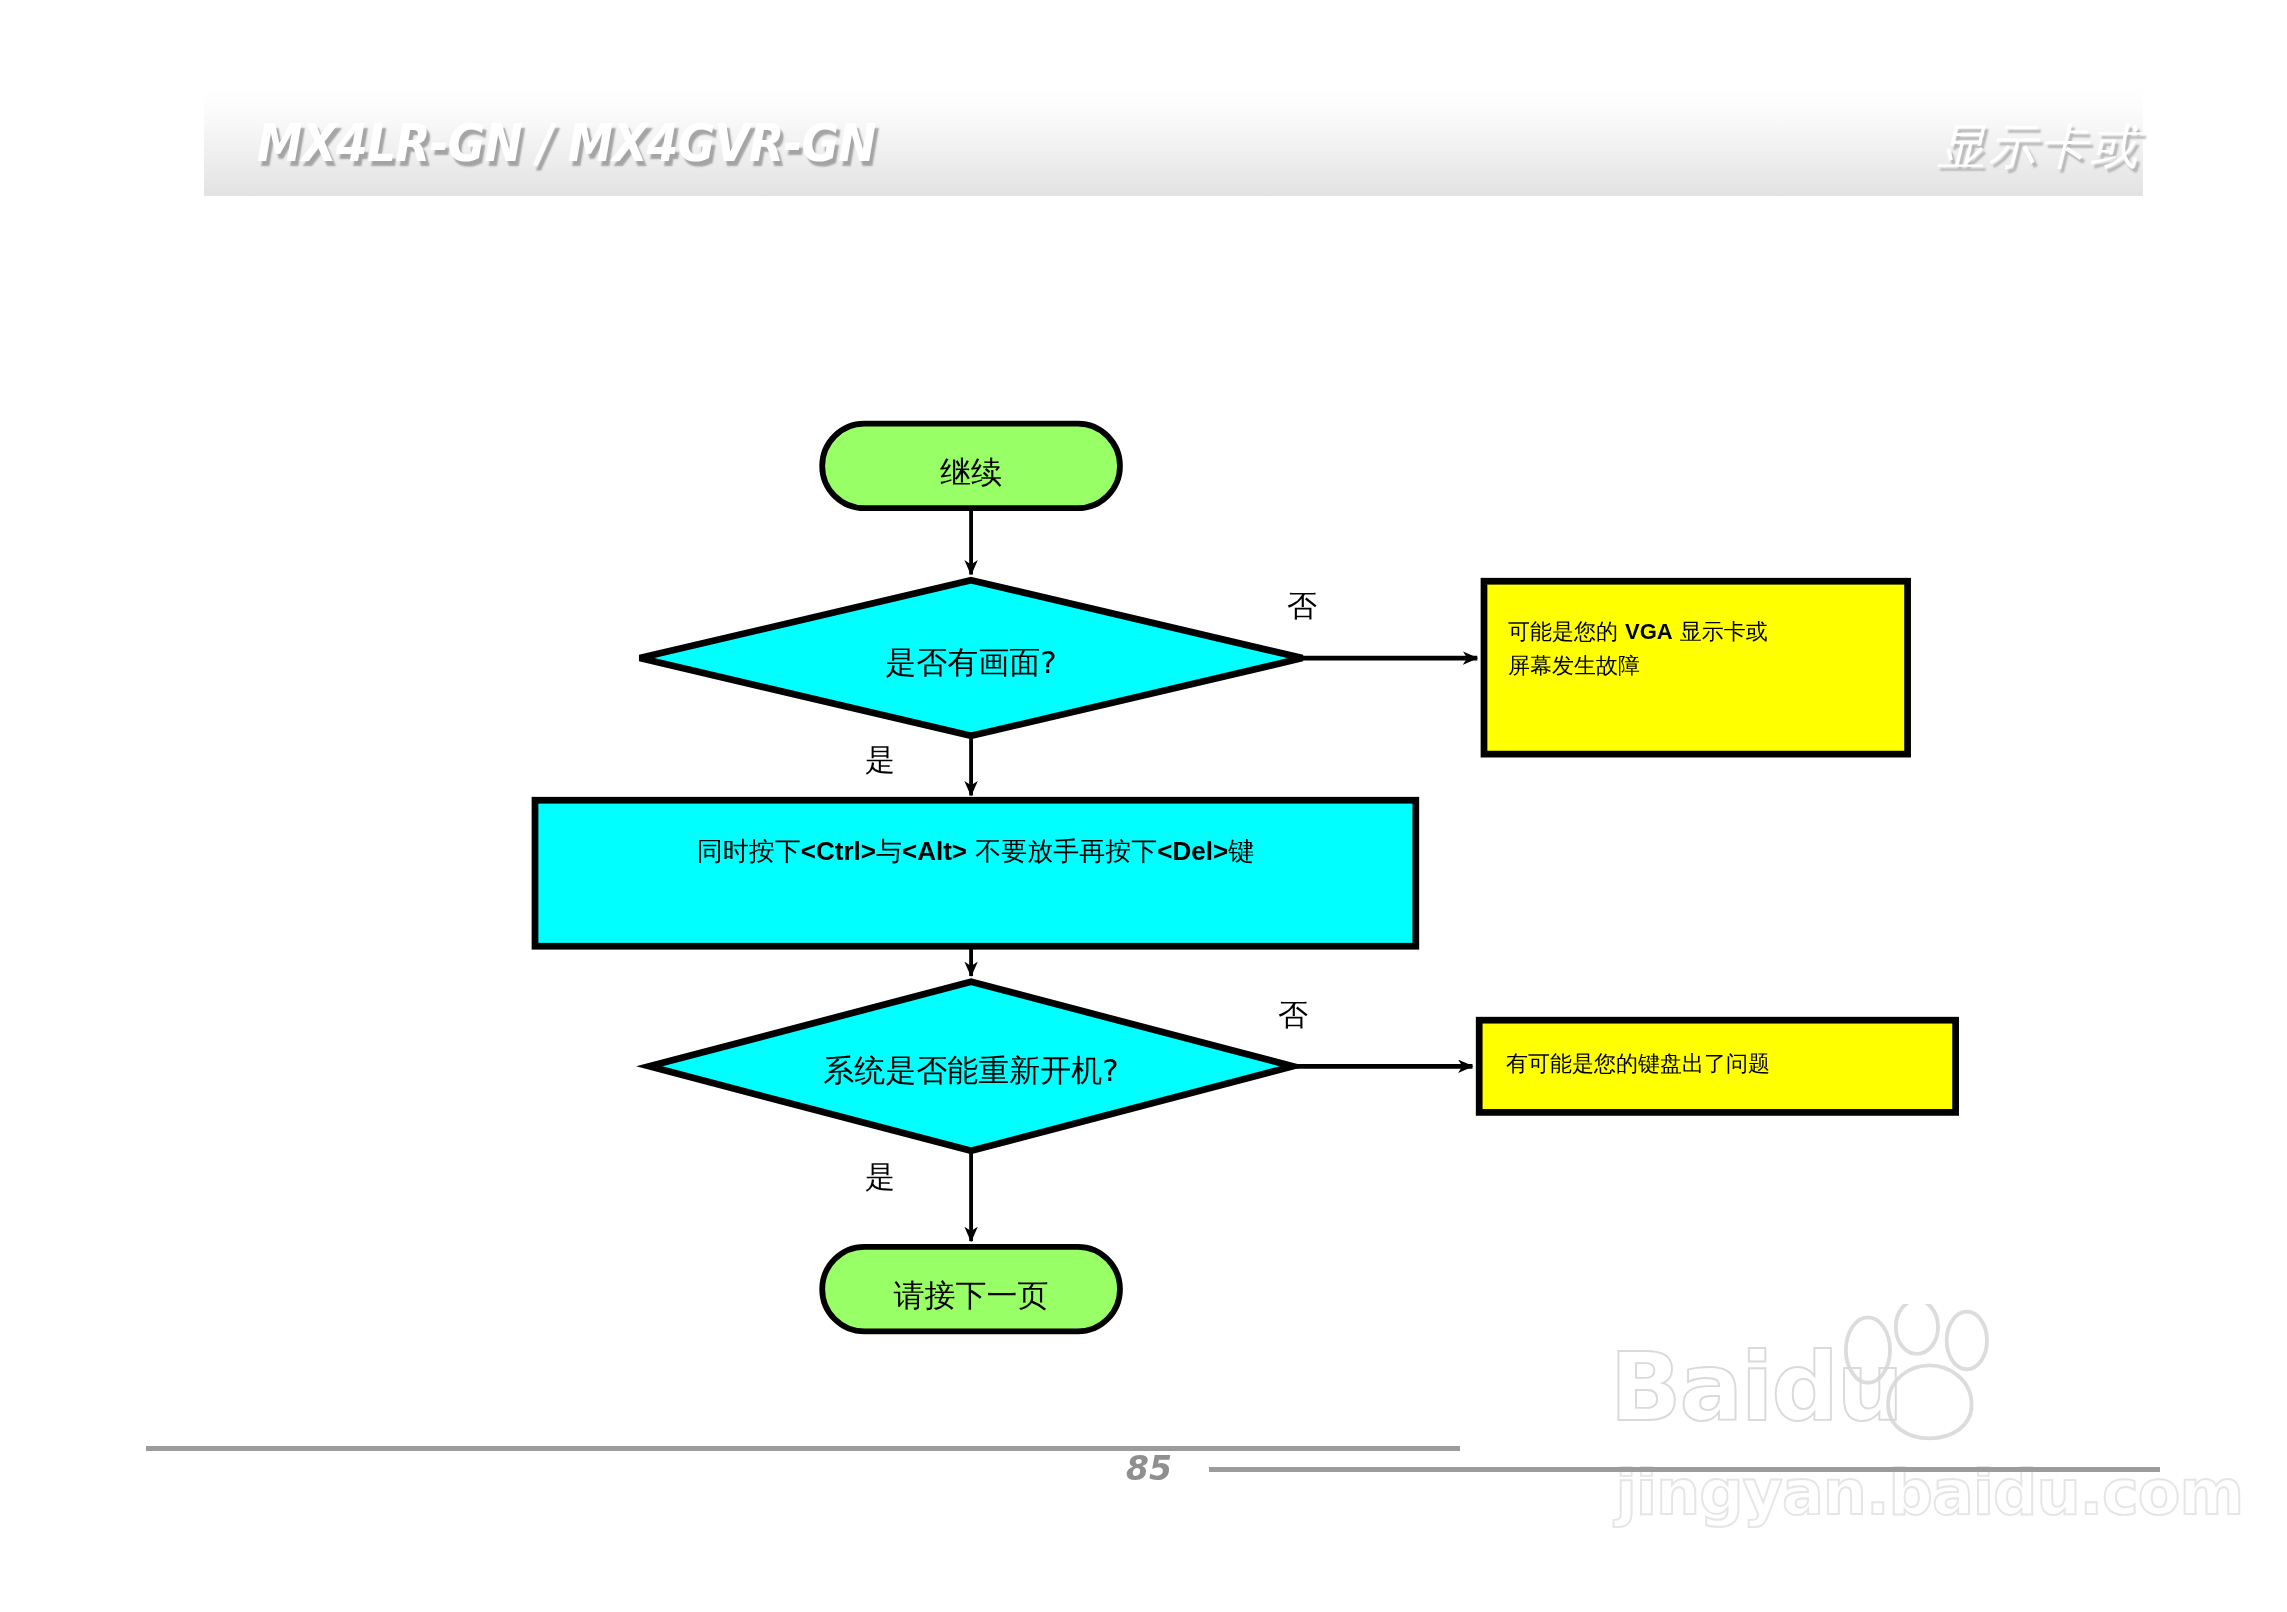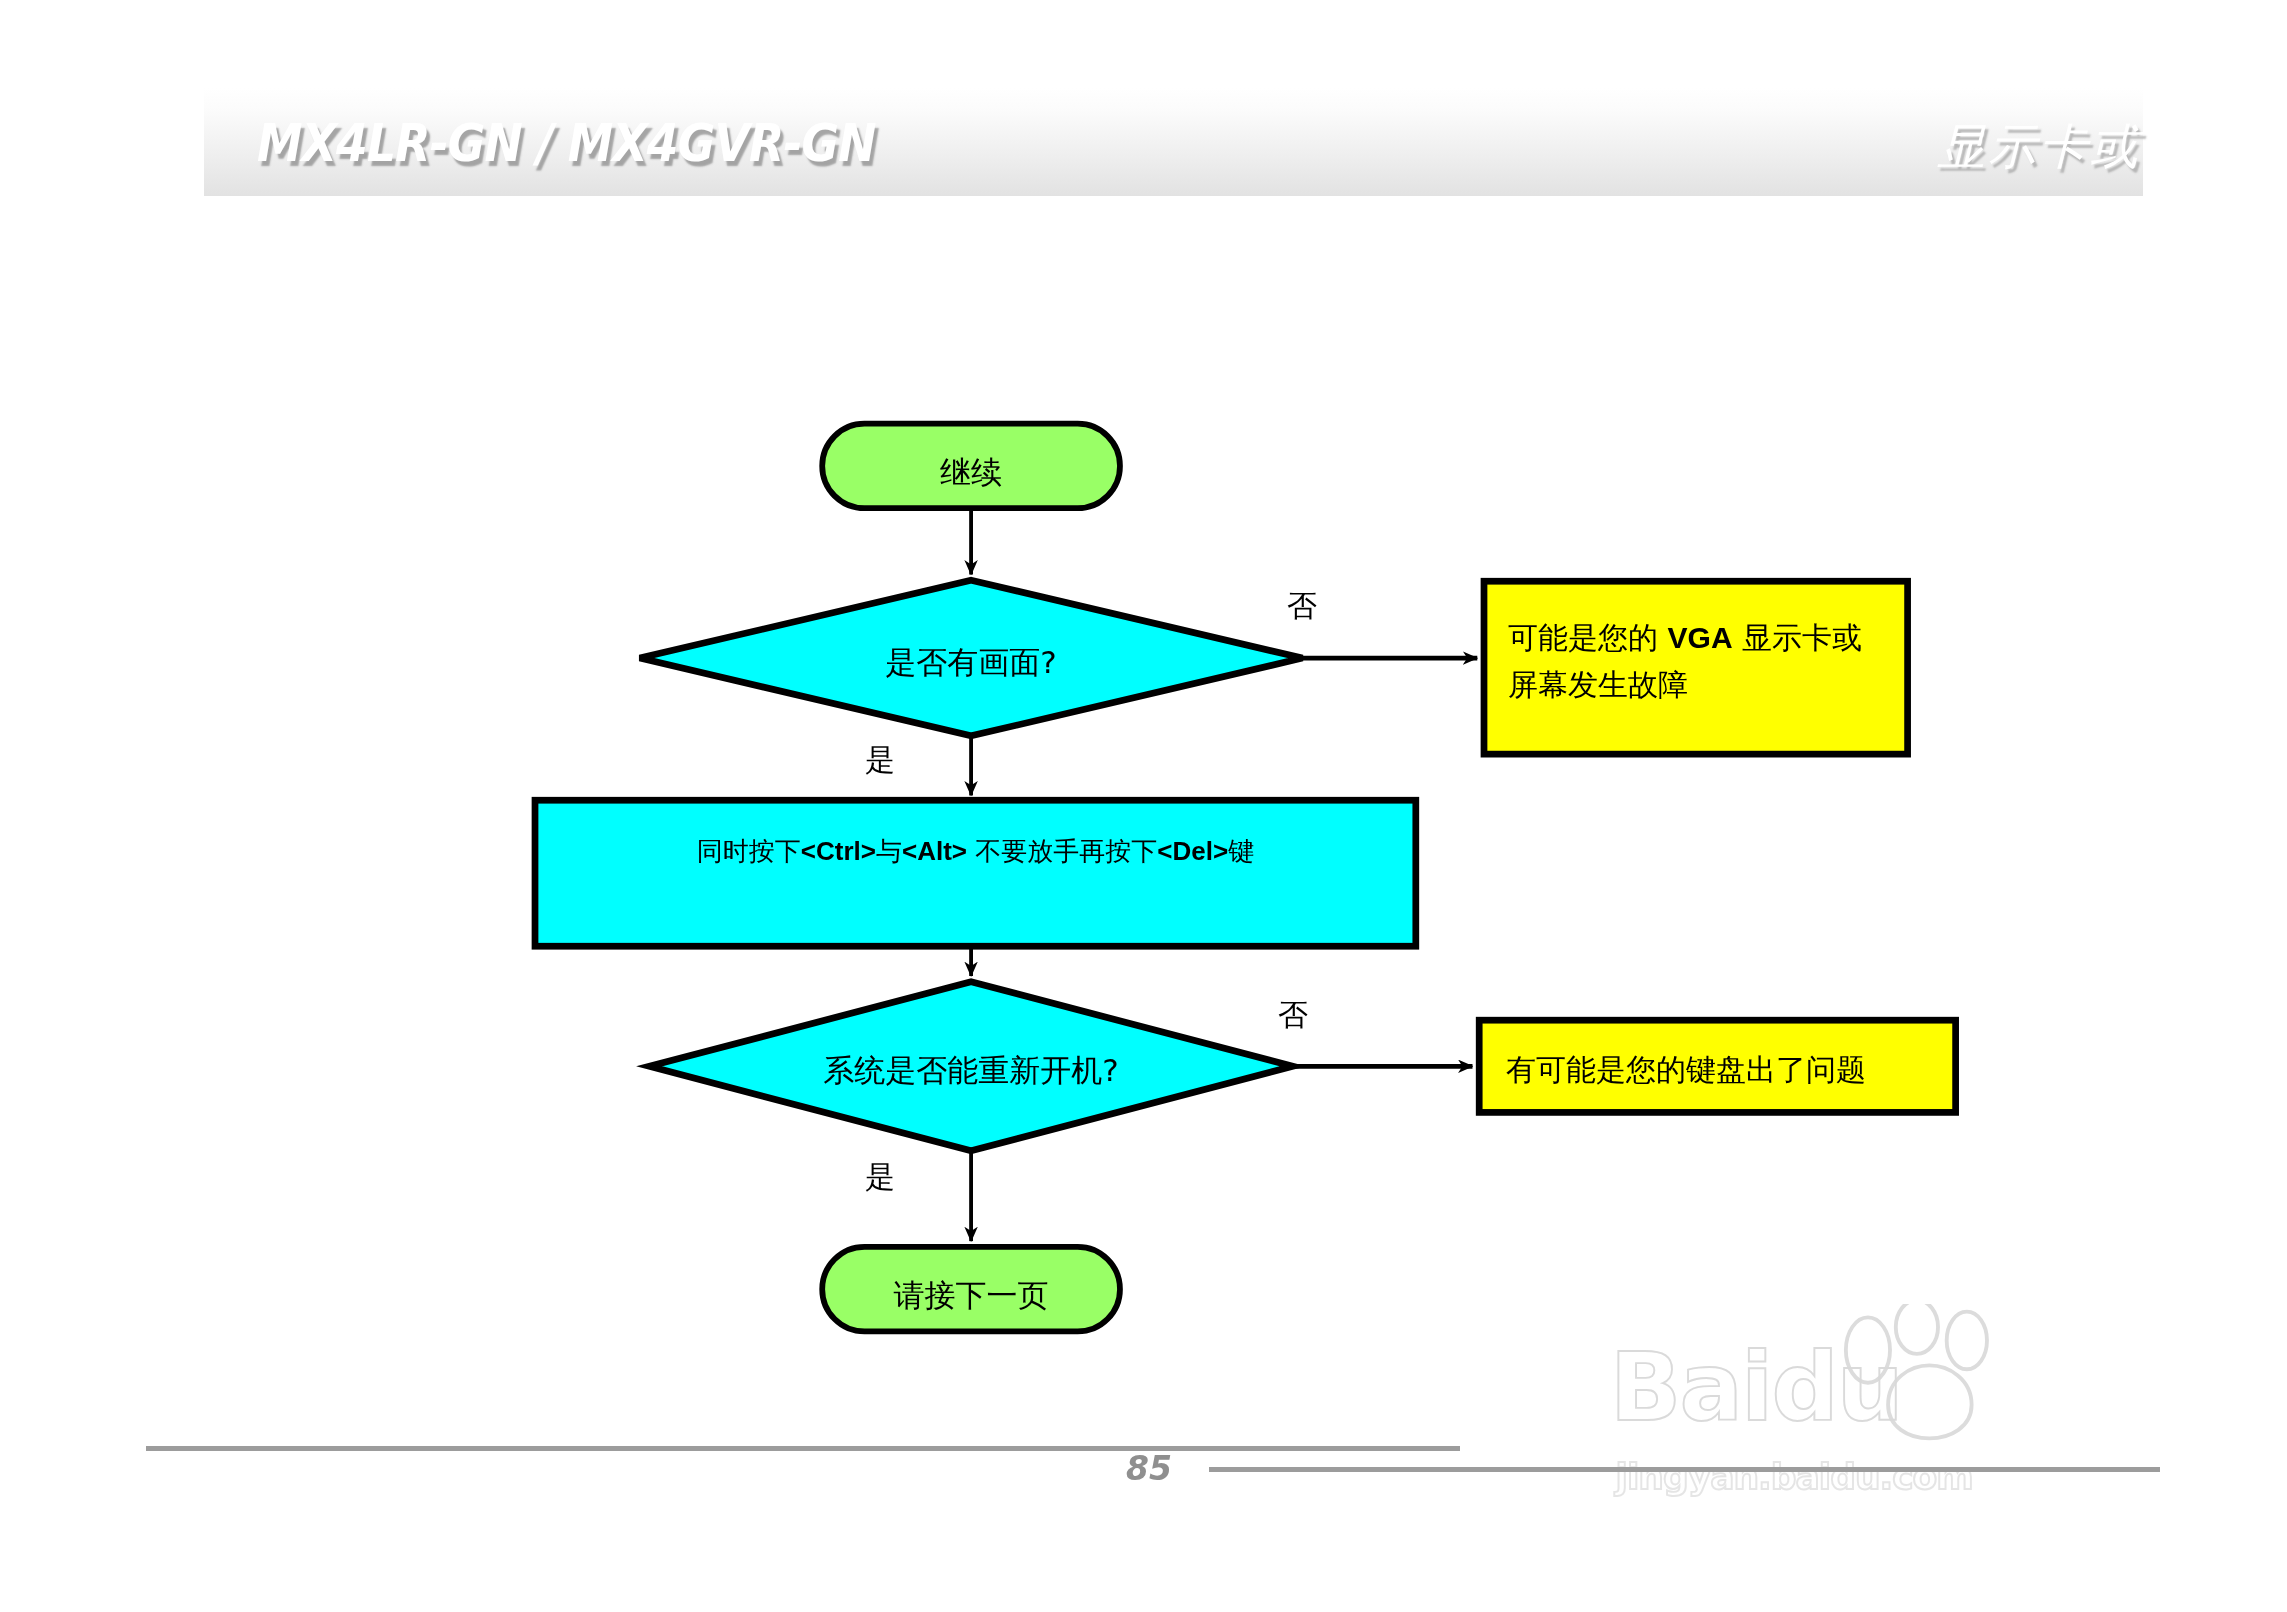--- a/index.html
+++ b/index.html
@@ -66,21 +66,21 @@
     position: absolute;
     font-family: "DejaVu Sans", "Liberation Sans", sans-serif;
     color: #000000;
     white-space: nowrap;
     text-align: center;
   }
 
   .terminator-text { font-size: 31px; }
   .diamond-text    { font-size: 31px; }
   .process-text    { font-size: 26px; }
-  .note-text       { font-size: 30px; line-height: 1.55; white-space: normal; text-align: left; }
+  .note-text       { font-size: 22px; line-height: 1.55; white-space: normal; text-align: left; }
   .edge-text       { font-size: 30px; }
   .kbd            { font-weight: bold; font-family: "Liberation Sans", sans-serif; }
 
   
   #rule-left {
     position: absolute;
     left: 146px;
     top: 1446px;
     width: 1314px;
     height: 4.8px;
@@ -134,21 +134,21 @@
     font-weight: bold;
     font-family: "DejaVu Sans", "Liberation Sans", sans-serif;
     color: rgba(255,255,255,0);
     -webkit-text-stroke: 1.9px rgba(222,222,222,0.95);
     white-space: nowrap;
   }
   #wm-url {
     position: absolute;
     left: 9.6px;
     top: 142px;
-    font-size: 36px;
+    font-size: 62px;
     font-weight: bold;
     font-family: "DejaVu Sans", "Liberation Sans", sans-serif;
     color: rgba(255,255,255,0);
     -webkit-text-stroke: 1.9px rgba(228,228,228,0.95);
     letter-spacing: -1px;
     white-space: nowrap;
   }
   #wm-paw {
     position: absolute;
     left: 229px;

